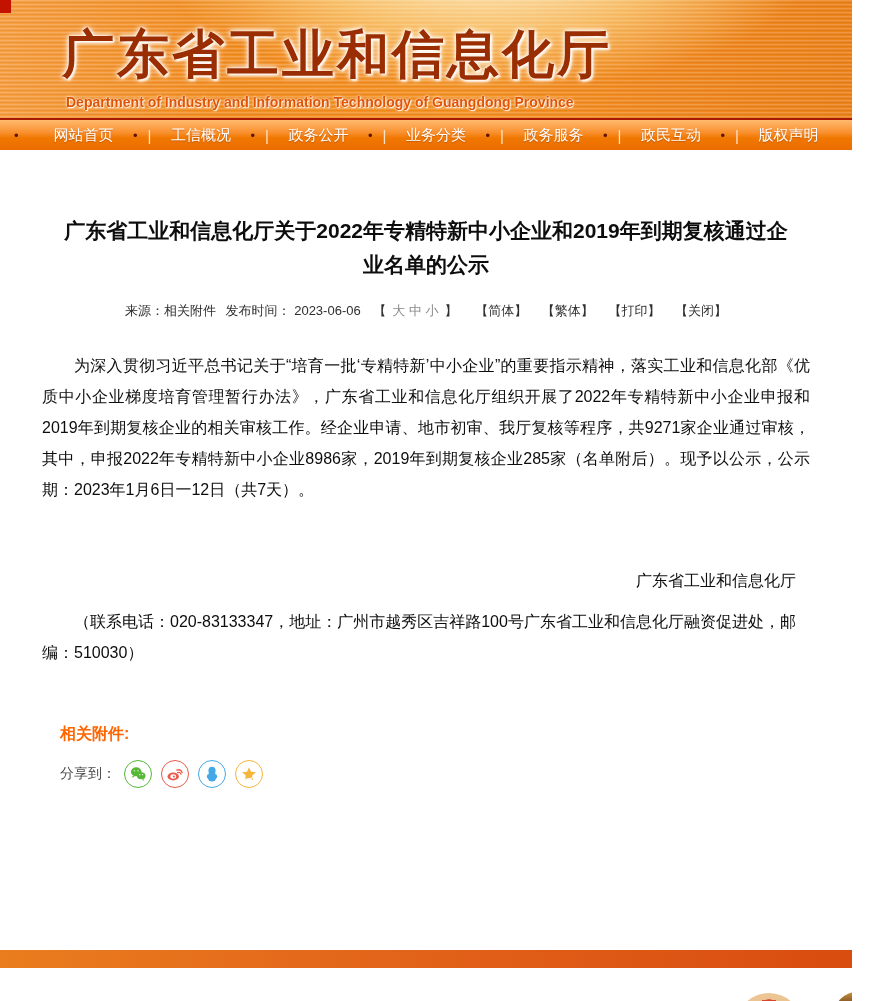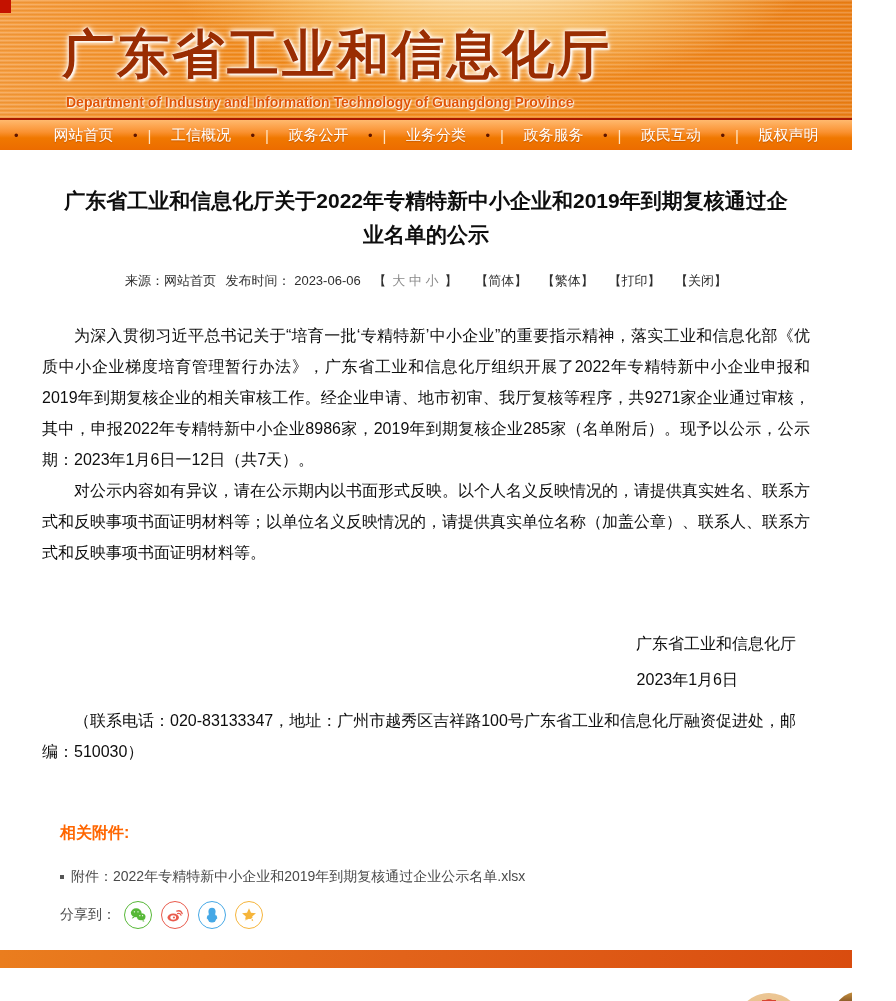--- a/index.html
+++ b/index.html
@@ -37,21 +37,21 @@
   }
   .nav-lead-dot { color:#5e1500; font-size:13px; width:20px; }
   .nav-link { flex:1; text-align:center; color:#fff; text-decoration:none; cursor:pointer; white-space:nowrap; text-shadow:0 1px 1px rgba(160,60,0,.5); }
   .nav-sep { display:flex; gap:10px; align-items:center; }
   .nav-sep .dot { color:#5e1500; font-size:13px; }
   .nav-sep .pipe { color:#ffe3c2; }
 
   
   .content { width:768px; margin:0 auto; }
   .article-title {
-    margin-top:34px; padding:0 18px;
+    margin-top:64px; padding:0 18px;
     font-size:21px; line-height:34px; font-weight:bold; color:#0d0d0d; text-align:center;
   }
   .meta { margin-top:20px; text-align:center; font-size:13px; color:#2e2e2e; }
   .meta span { margin:0 3px; }
   .meta .dim { color:#8a8a8a; }
   .meta .tool { cursor:pointer;margin-left:8px; }
 
   .body-text { margin-top:30px; }
   .para { font-size:16px; line-height:31px; color:#0d0d0d; text-indent:2em; text-align:justify; }
   .attach-line { margin-top:33px; font-size:16px; line-height:31px; color:#0d0d0d; text-indent:2em; cursor:pointer; }
@@ -127,43 +127,37 @@
         <span class="dot">•</span>
         <span class="pipe">|</span>
       </span>
     <a class="nav-link">版权声明</a>
   </div>
 
   <div class="content">
     <h1 class="article-title">广东省工业和信息化厅关于2022年专精特新中小企业和2019年到期复核通过企业名单的公示</h1>
 
     <div class="meta">
-      <span>来源：网站首页</span>
+      <span>来源：相关附件</span>
       <span>发布时间： 2023-06-06</span>
       <span><span>【</span><span class="dim">大 中 小</span><span>】</span></span>
       <span class="tool">【简体】</span>
       <span class="tool">【繁体】</span>
       <span class="tool">【打印】</span>
       <span class="tool">【关闭】</span>
     </div>
 
     <div class="body-text">
       <p class="para">为深入贯彻习近平总书记关于“培育一批‘专精特新’中小企业”的重要指示精神，落实工业和信息化部《优质中小企业梯度培育管理暂行办法》，广东省工业和信息化厅组织开展了2022年专精特新中小企业申报和2019年到期复核企业的相关审核工作。经企业申请、地市初审、我厅复核等程序，共9271家企业通过审核，其中，申报2022年专精特新中小企业8986家，2019年到期复核企业285家（名单附后）。现予以公示，公示期：2023年1月6日一12日（共7天）。</p>
-      <p class="para">对公示内容如有异议，请在公示期内以书面形式反映。以个人名义反映情况的，请提供真实姓名、联系方式和反映事项书面证明材料等；以单位名义反映情况的，请提供真实单位名称（加盖公章）、联系人、联系方式和反映事项书面证明材料等。</p>
       <p class="sig-org">广东省工业和信息化厅</p>
-      <p class="sig-date">2023年1月6日</p>
       <p class="contact">（联系电话：020-83133347，地址：广州市越秀区吉祥路100号广东省工业和信息化厅融资促进处，邮编：510030）</p>
     </div>
 
     <div class="related">
       <div class="related-heading">相关附件:</div>
-      <div class="attach-item">
-        <span class="sq-bullet"></span>
-        <span>附件：2022年专精特新中小企业和2019年到期复核通过企业公示名单.xlsx</span>
-      </div>
       <div class="share-row">
         <span class="share-label">分享到：</span>
         <span class="share-btn share-wechat">
           <svg viewBox="0 0 28 28">
             <ellipse cx="11.5" cy="11" rx="7.5" ry="6.3" fill="#57b837"></ellipse>
             <path d="M7 16 L5.2 19.4 L9.4 17.6 Z" fill="#57b837"></path>
             <ellipse cx="18.5" cy="16.5" rx="6" ry="5" fill="#57b837"></ellipse>
             <path d="M21.5 21 L23 23.5 L19.5 22.4 Z" fill="#57b837"></path>
             <circle cx="9" cy="9.6" r="1" fill="#fff"></circle>
               <circle cx="14" cy="9.6" r="1" fill="#fff"></circle>

